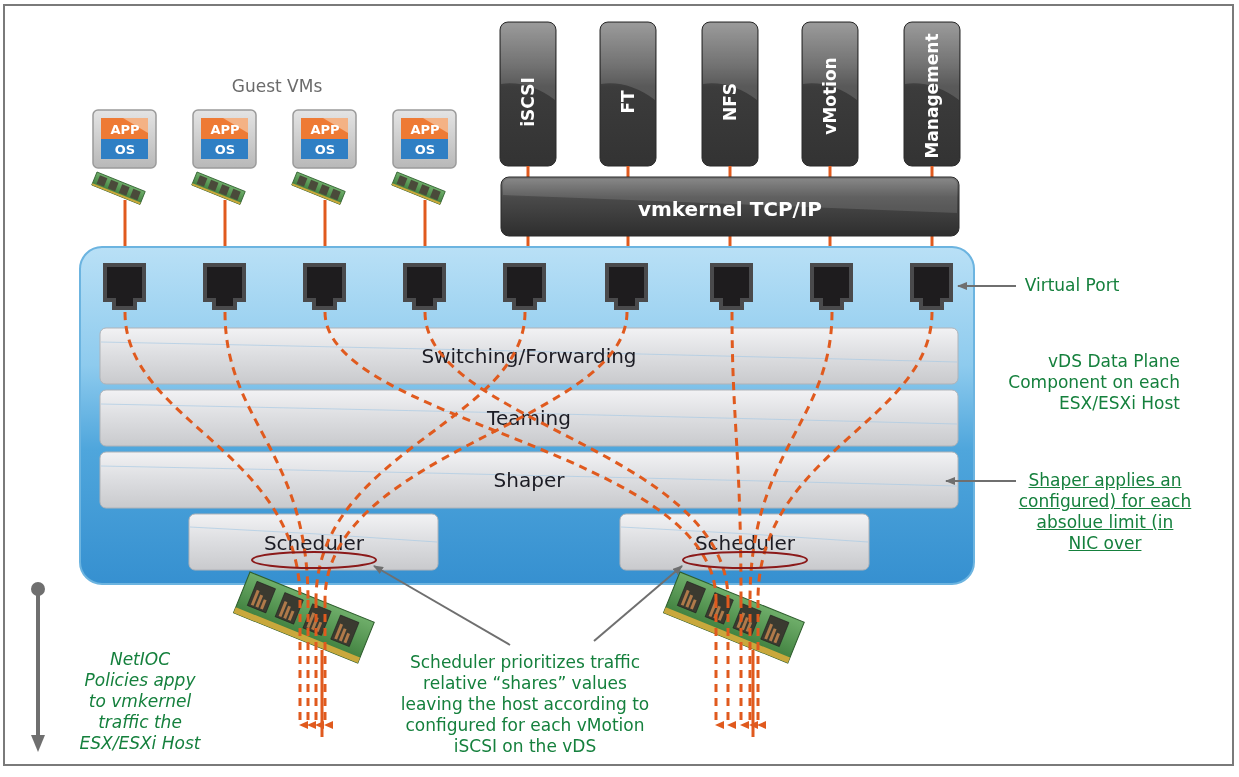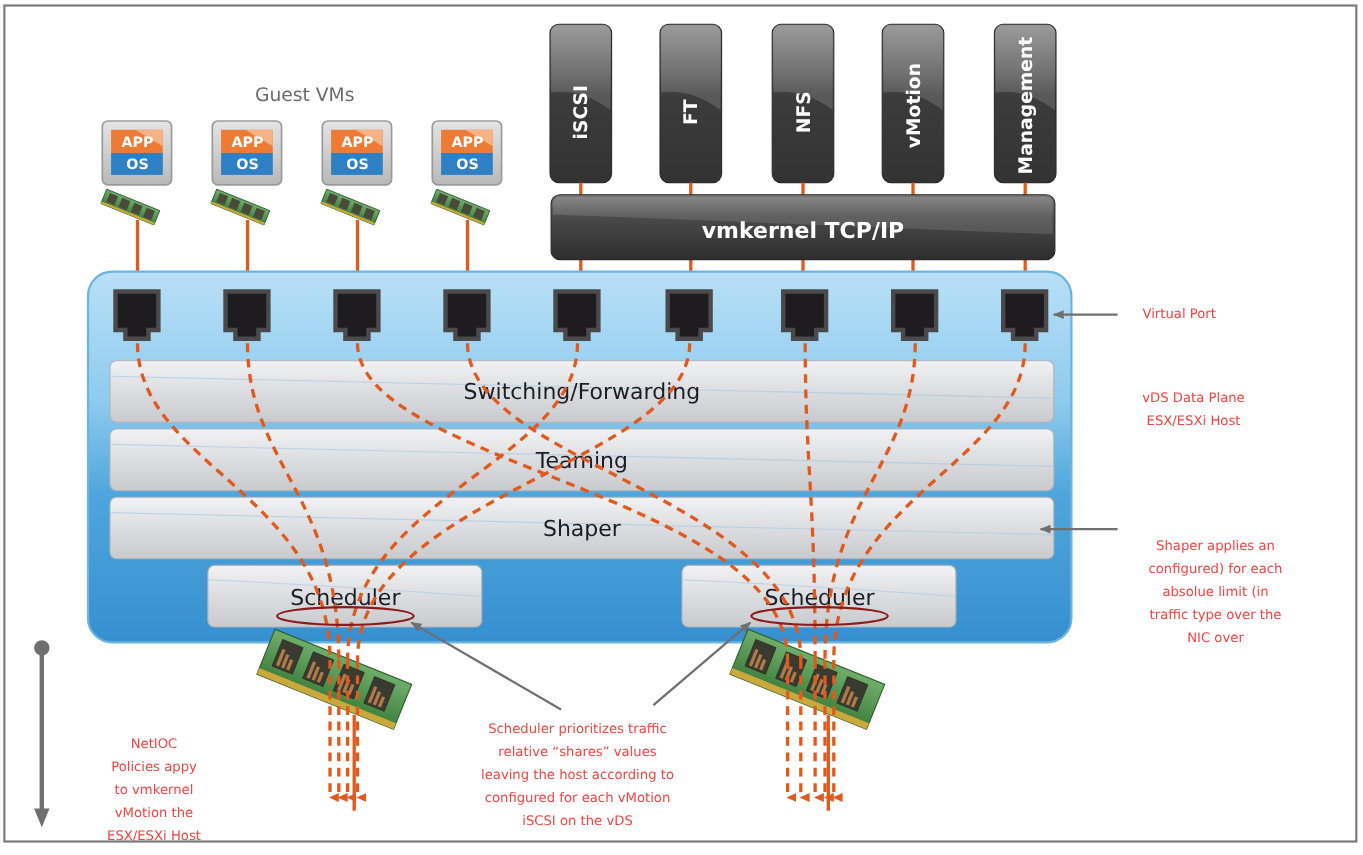--- a/index.html
+++ b/index.html
@@ -1,19 +1,19 @@
 <!DOCTYPE html>
 <html><head>
 <meta charset="utf-8">
 <style>
   html, body { margin: 0; padding: 0; background: #ffffff; }
   body { width: 1239px; height: 777px; position: relative; overflow: hidden; font-family: "DejaVu Sans", sans-serif; }
   #frame { position: absolute; left: 3px; top: 4px; width: 1231px; height: 762px; border: 2px solid #7a7a7a; box-sizing: border-box; background: #fff; }
   #diagram { position: absolute; left: 0; top: 0; width: 1239px; height: 777px; }
-  .lbl { position: absolute; color: #ef4444; font-size: 12px; text-align: center; line-height: 21px; }
+  .lbl { position: absolute; color: #15803d; font-size: 17px; text-align: center; line-height: 21px; }
   .layer-text { font-family: "DejaVu Sans", sans-serif; font-size: 20px; fill: #1c1c24; }
   .vm-text { font-family: "DejaVu Sans", sans-serif; font-weight: bold; font-size: 13px; fill: #ffffff; }
   .vk-text { font-family: "DejaVu Sans", sans-serif; font-weight: bold; fill: #ffffff; }
 </style>
 </head>
 <body>
 
 <div id="frame"></div>
 
 <svg id="diagram" viewBox="0 0 1239 777">
@@ -328,40 +328,40 @@
 
   <g>
     <circle cx="38" cy="589" r="7" fill="#6f6f6f"></circle>
     <line x1="38" y1="590" x2="38" y2="740" stroke="#6f6f6f" stroke-width="4"></line>
     <path d="M31,735 L45,735 L38,752 Z" fill="#6f6f6f"></path>
   </g>
 </svg>
 
 <div class="lbl" style="left:1002px; top:275px; width:140px;">Virtual Port</div>
 
-<div class="lbl" style="left:990px; top:351px; width:190px;">
+<div class="lbl" style="left:990px; top:351px; width:190px;text-align:right;">
   <div>vDS Data Plane</div>
+  <div>Component on each</div>
   <div>ESX/ESXi Host</div>
 </div>
 
-<div class="lbl" style="left:1010px; top:486px; width:190px;">
+<div class="lbl" style="left:1010px; top:470px; width:190px;text-decoration:underline;">
   <div>Shaper applies an</div>
   <div>configured) for each</div>
   <div>absolue limit (in</div>
-  <div>traffic type over the</div>
   <div>NIC over</div>
 </div>
 
 <div class="lbl" style="left:380px; top:652px; width:290px;">
   <div>Scheduler prioritizes traffic</div>
   <div>relative “shares” values</div>
   <div>leaving the host according to</div>
   <div>configured for each vMotion</div>
   <div>iSCSI on the vDS</div>
 </div>
 
-<div class="lbl" style="left:60px; top:666px; width:160px;">
+<div class="lbl" style="left:60px; top:649px; width:160px;font-style:italic;">
   <div>NetIOC</div>
   <div>Policies appy</div>
   <div>to vmkernel</div>
-  <div>vMotion the</div>
+  <div>traffic the</div>
   <div>ESX/ESXi Host</div>
 </div>
 
 </body></html>

